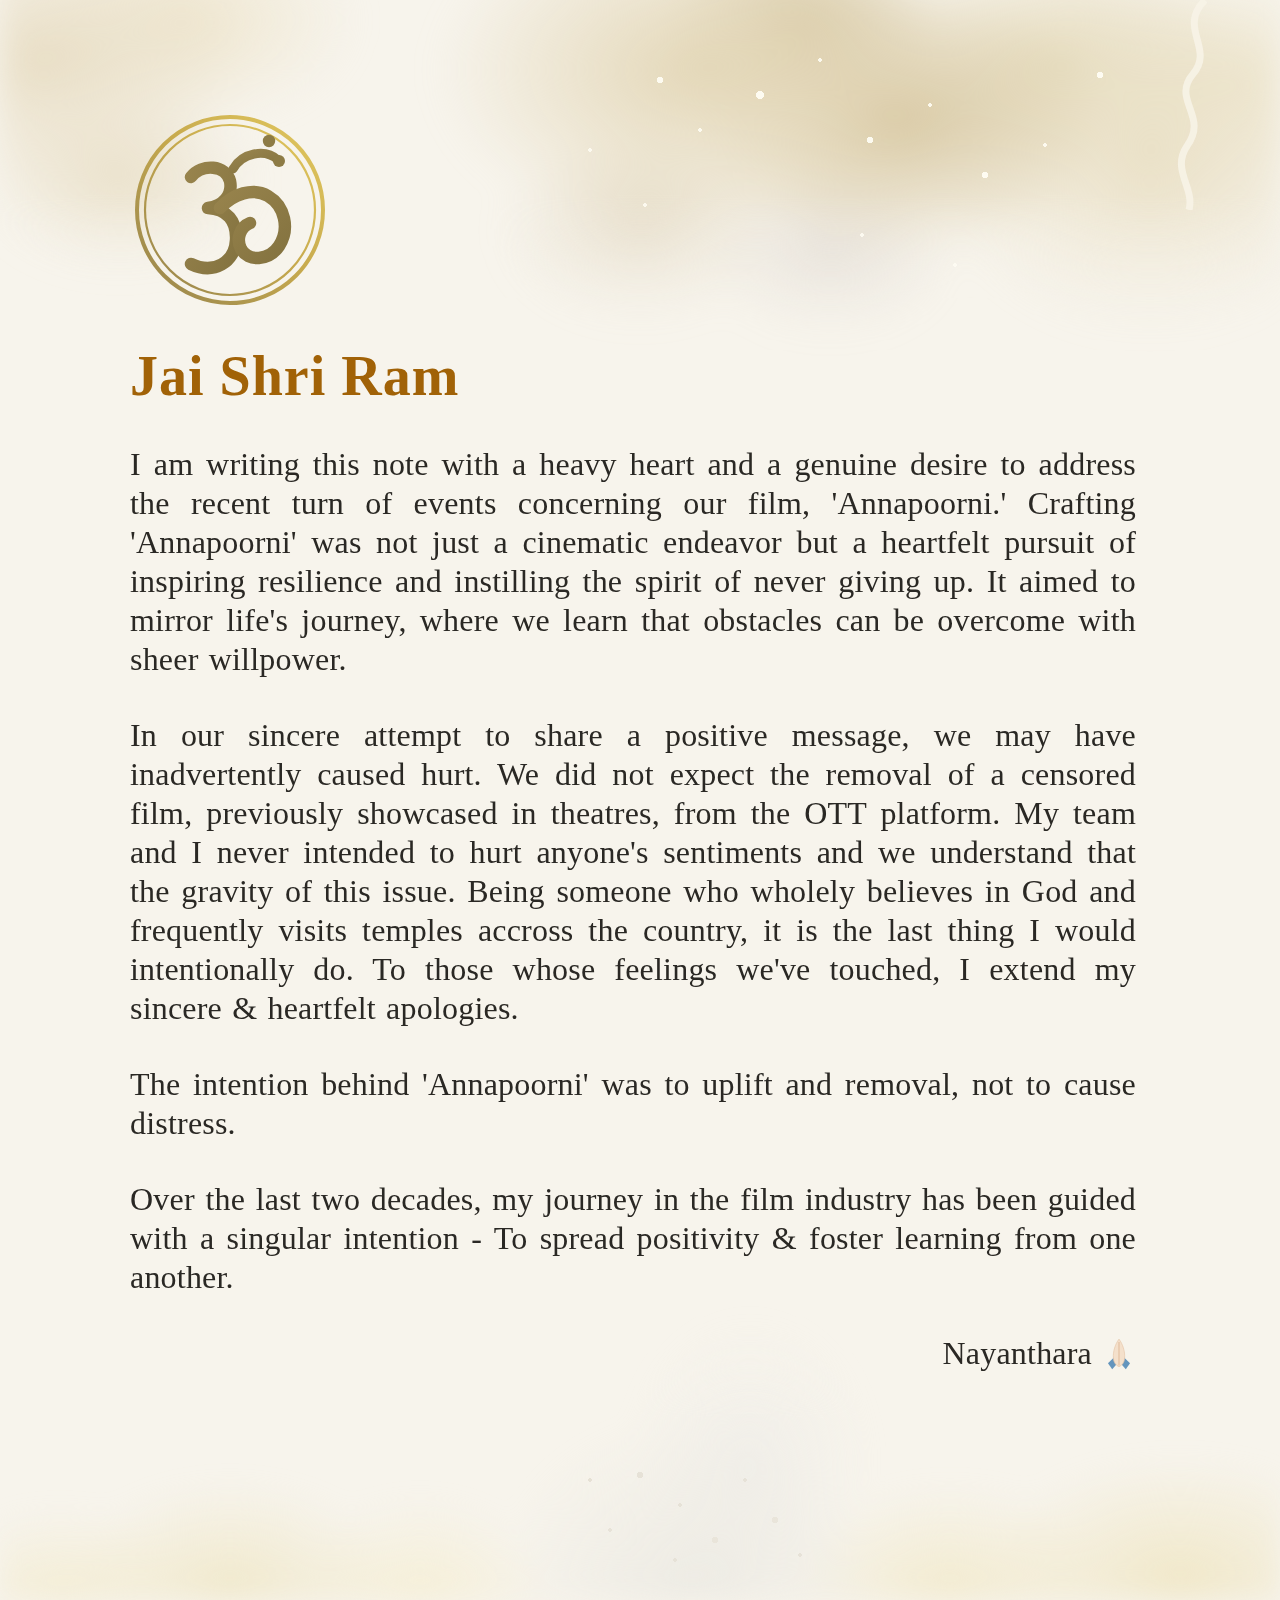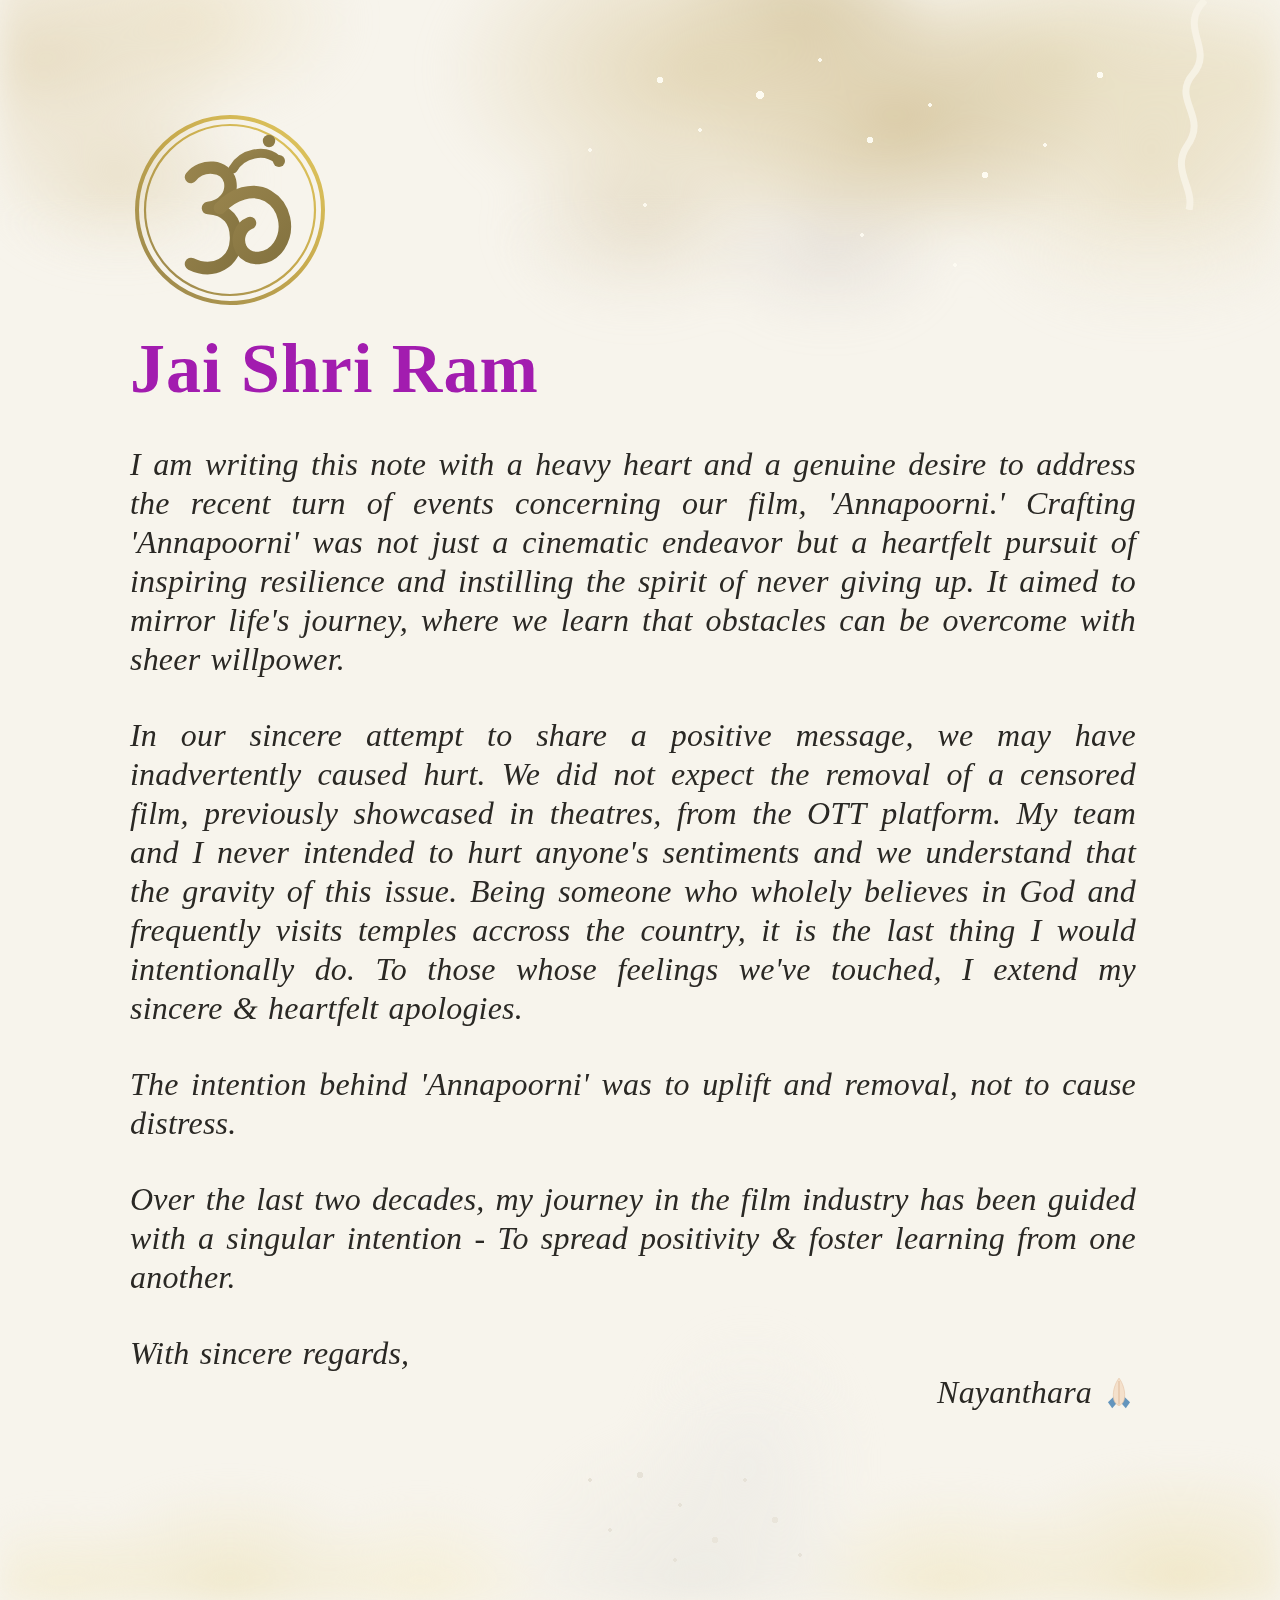--- a/index.html
+++ b/index.html
@@ -75,28 +75,28 @@
       radial-gradient(circle 2px at 610px 1530px, rgba(228,223,212,0.80) 98%, transparent 100%),
       radial-gradient(circle 2px at 590px 1480px, rgba(225,219,206,0.75) 98%, transparent 100%),
       radial-gradient(circle 2px at 800px 1555px, rgba(228,223,212,0.80) 98%, transparent 100%);
   }
   .squiggle { position: absolute; left: 1115px; top: 0; pointer-events: none; }
 
   
   .content { position: absolute; inset: 0; }
   .om-badge { position: absolute; left: 130px; top: 110px; width: 200px; height: 200px; }
   .page-title {
-    position: absolute; left: 130px; top: 334px;
-    margin: 0; font-size: 70px; line-height: 1; font-weight: bold;
-    color: #a21caf; letter-spacing: 1px;
+    position: absolute; left: 130px; top: 348px;
+    margin: 0; font-size: 56px; line-height: 1; font-weight: bold;
+    color: #a16207; letter-spacing: 1px;
     font-family: "Liberation Serif", "DejaVu Serif", serif;
   }
   .letter-body {
     position: absolute; left: 130px; top: 445px; width: 1006px;
-    font-style: italic; font-size: 32px; line-height: 39px;
+    font-size: 32px; line-height: 39px;
     letter-spacing: 0.2px; word-spacing: 2px;
     color: #2a2824;
   }
   .letter-body p { margin: 0 0 37px; text-align: justify; }
   .letter-body p.closing { margin: 0; text-align: left; }
   .letter-body p.signature { margin: 0; text-align: right; }
   .emoji {
     display: inline-block; vertical-align: -7px; margin-left: 10px;
   }
 </style>
@@ -140,21 +140,20 @@
       </svg>
     </div>
 
     <h1 class="page-title">Jai Shri Ram</h1>
 
     <div class="letter-body">
       <p>I am writing this note with a heavy heart and a genuine desire to address the recent turn of events concerning our film, 'Annapoorni.' Crafting 'Annapoorni' was not just a cinematic endeavor but a heartfelt pursuit of inspiring resilience and instilling the spirit of never giving up. It aimed to mirror life's journey, where we learn that obstacles can be overcome with sheer willpower.</p>
       <p>In our sincere attempt to share a positive message, we may have inadvertently caused hurt. We did not expect the removal of a censored film, previously showcased in theatres, from the OTT platform. My team and I never intended to hurt anyone's sentiments and we understand that the gravity of this issue. Being someone who wholely believes in God and frequently visits temples accross the country, it is the last thing I would intentionally do. To those whose feelings we've touched, I extend my sincere &amp; heartfelt apologies.</p>
       <p>The intention behind 'Annapoorni' was to uplift and removal, not to cause distress.</p>
       <p>Over the last two decades, my journey in the film industry has been guided with a singular intention - To spread positivity &amp; foster learning from one another.</p>
-      <p class="closing">With sincere regards,</p>
       <p class="signature">
         <span>Nayanthara</span><svg class="emoji" width="34" height="34" viewBox="0 0 40 40">
           <path d="M7 31 L14 24 L19 30 L12 38 Z" fill="#6495bd"></path>
           <path d="M33 31 L26 24 L21 30 L28 38 Z" fill="#6495bd"></path>
           <path d="M20 2.5 C15.5 8.5 12.8 17 13.4 25 C13.8 30 16.3 33.4 20 35 C23.7 33.4 26.2 30 26.6 25 C27.2 17 24.5 8.5 20 2.5 Z" fill="#f4e0cb" stroke="#e6c6a8" stroke-width="0.8"></path>
           <line x1="20" y1="6" x2="20" y2="33.5" stroke="#e0bb9b" stroke-width="1.2"></line>
         </svg>
       </p>
     </div>
 

